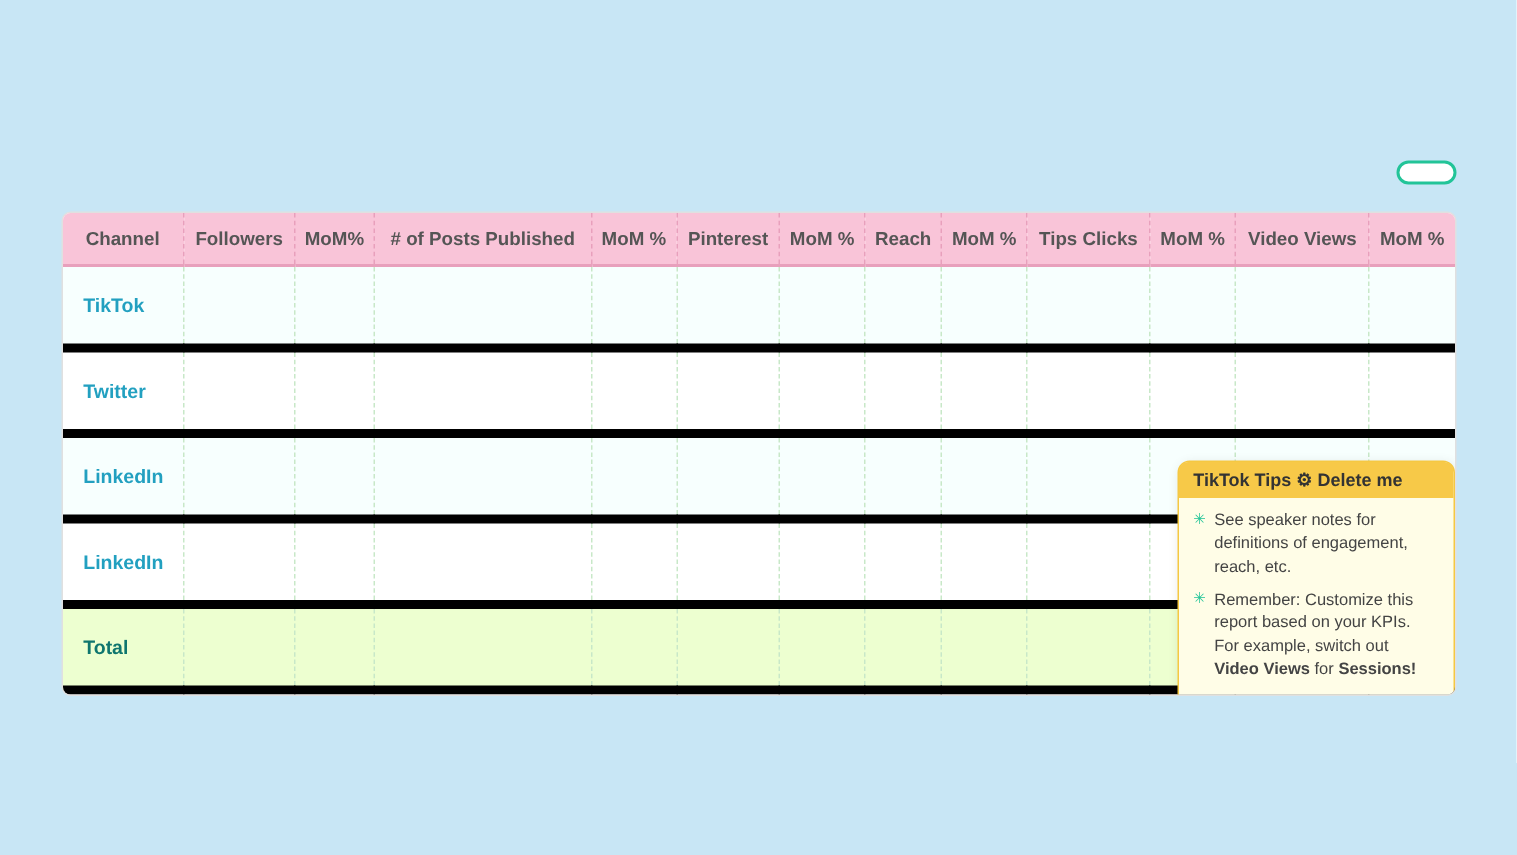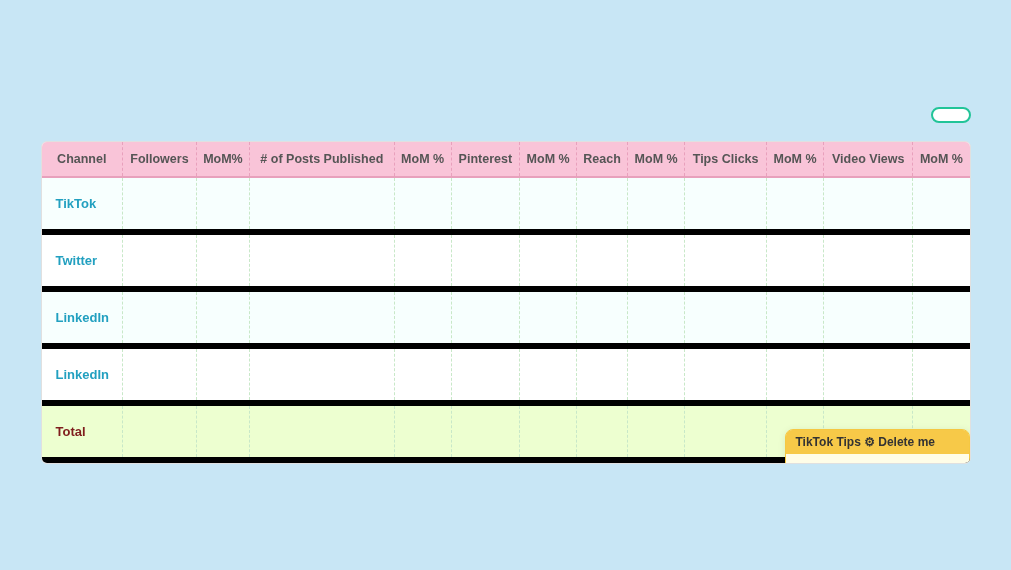--- a/index.html
+++ b/index.html
@@ -87,21 +87,21 @@
       background: #f7fffe;
     }
     tbody tr:nth-child(even) {
       background: #ffffff;
     }
     tbody tr.total-row {
       background: #edffd0;
     }
     tbody tr.total-row td {
       background: #edffd0;
-      color: #7f1d1d;
+      color: #0f766e;
       font-weight: 700;
     }
     
     .slide-tips {
       position: absolute;
       bottom: -10px;
       right: 0px;
       width: 185px;
       background: #fffde7;
       border: 1.5px solid #f5c842;
@@ -249,16 +249,20 @@
             <td></td>
             <td></td>
           </tr>
         </tbody>
     </table>
 
     <div class="slide-tips">
       <div class="slide-tips-header">
         TikTok Tips ⚙ Delete me
       </div>
+      <ul>
+        <li>See speaker notes for definitions of engagement, reach, etc.</li>
+        <li>Remember: Customize this report based on your KPIs. For example, switch out <b>Video Views</b> for <b>Sessions!</b></li>
+      </ul>
 
     </div>
   </div>
 </div>
 
 </body></html>

